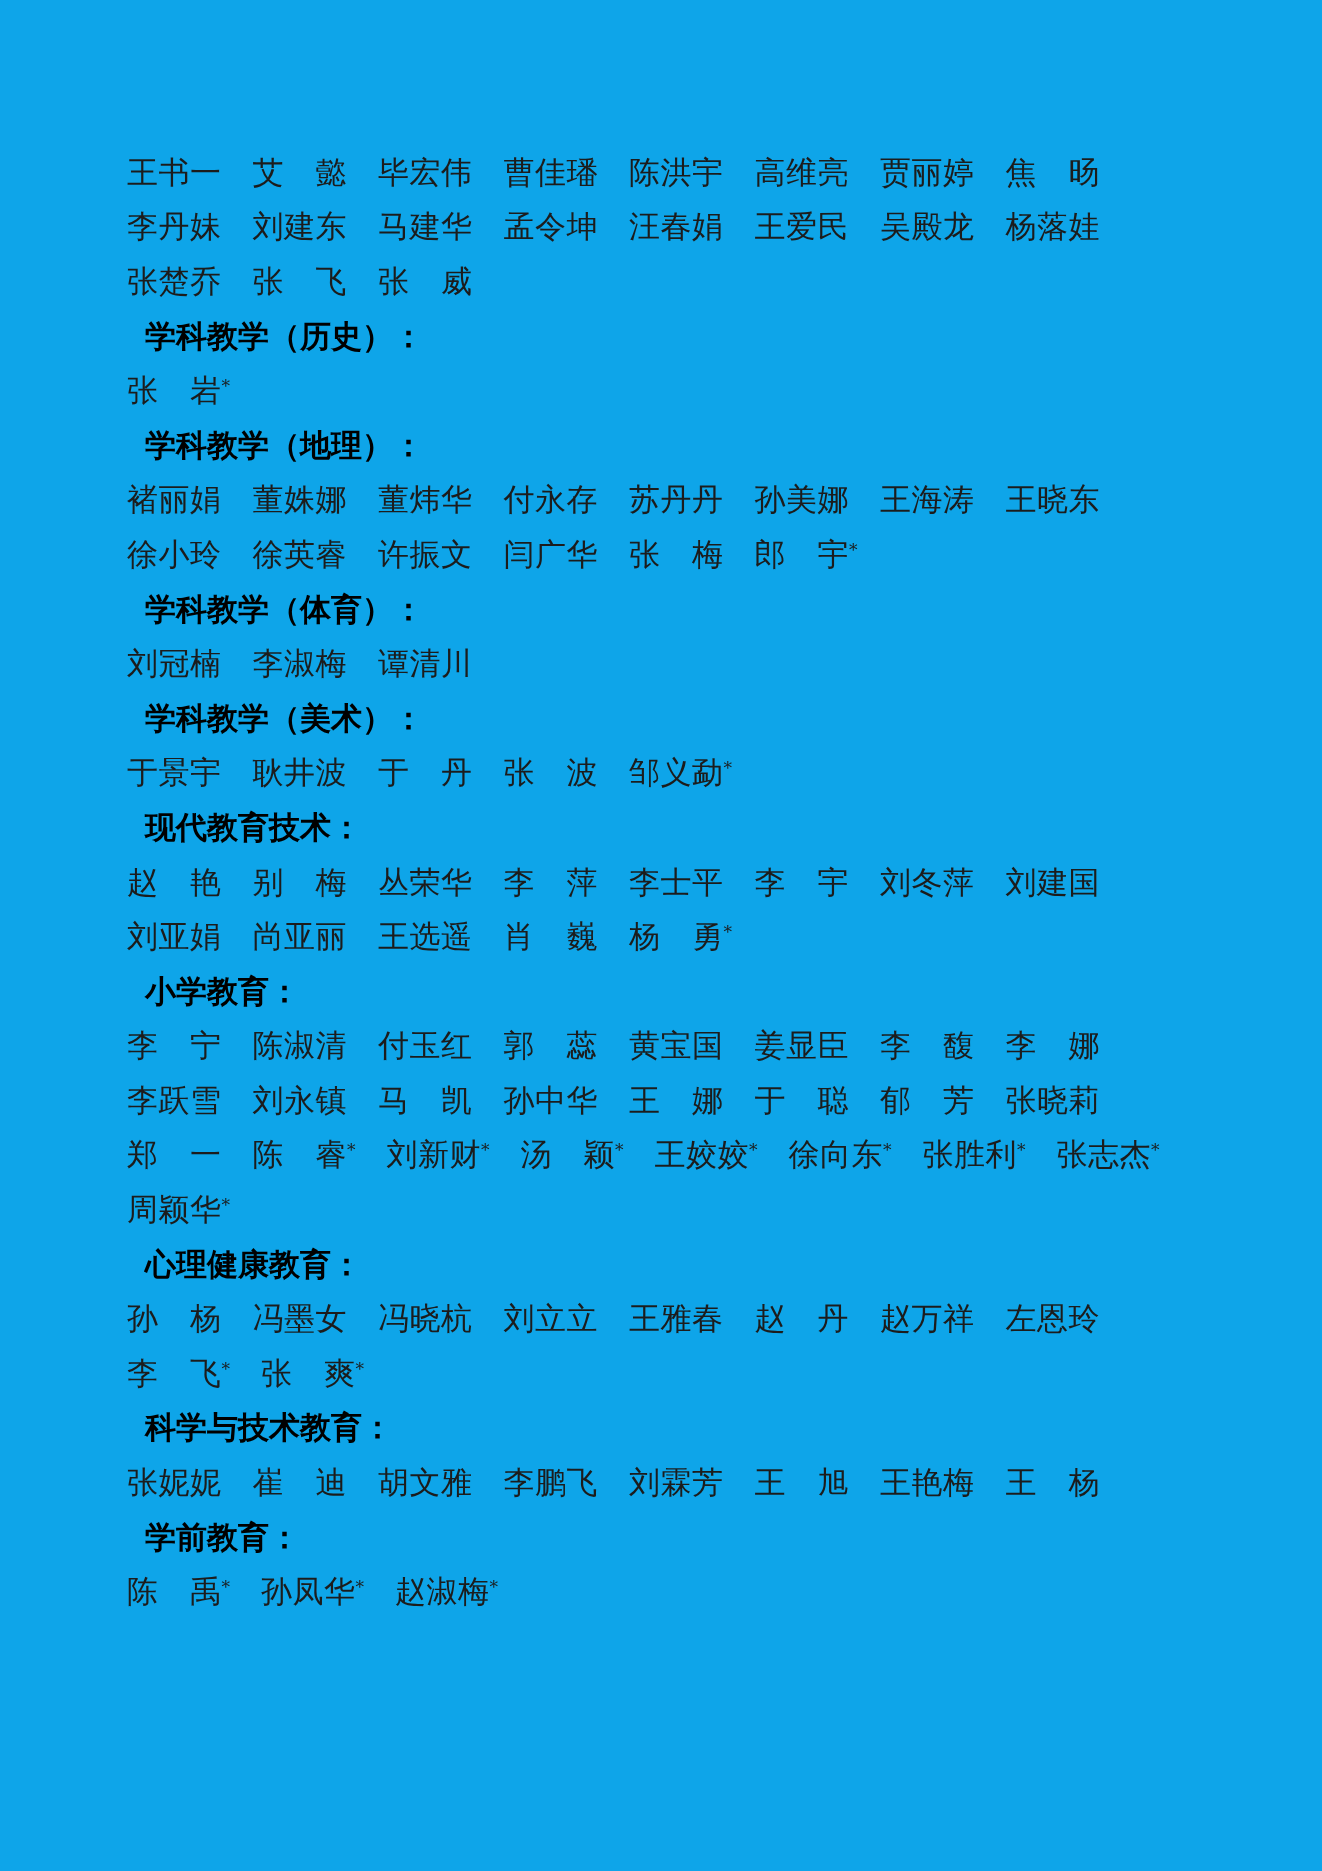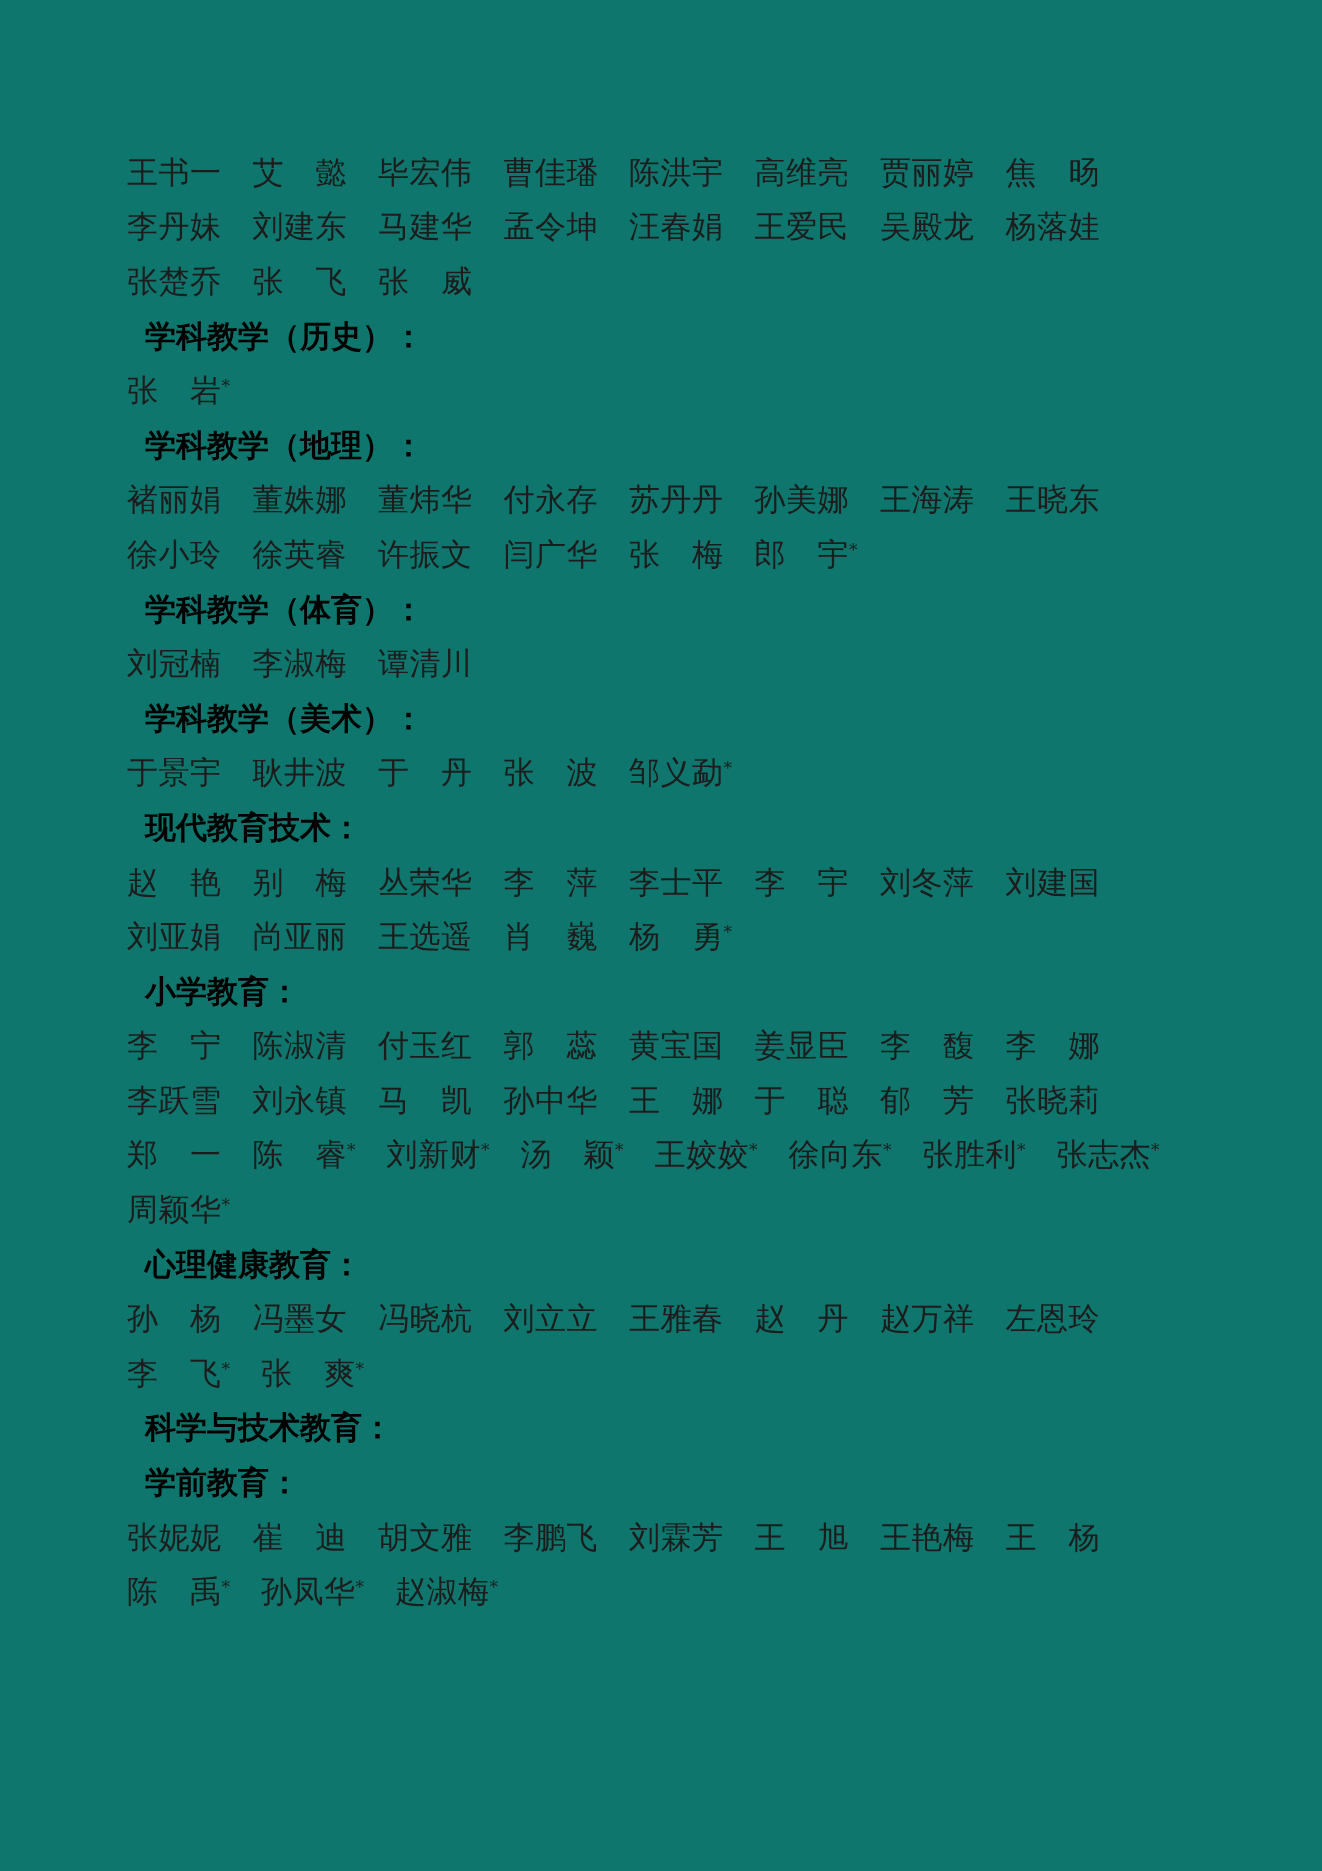--- a/index.html
+++ b/index.html
@@ -4,21 +4,21 @@
 <style>
   html, body {
     margin: 0;
     padding: 0;
     background: #ffffff;
   }
   .page {
     position: relative;
     width: 1322px;
     height: 1871px;
-    background: #0f766e;
+    background: #0ea5e9;
     box-sizing: border-box;
     padding: 145px 150px 0 127px;
     font-family: "DejaVu Serif", "Liberation Serif", serif;
     color: #1c1c1c;
     overflow: hidden;
   }
   .row {
     height: 54.6px;
     display: flex;
     align-items: center;
@@ -172,30 +172,30 @@
         <span class="person">王雅春</span>
         <span class="person">赵　丹</span>
         <span class="person">赵万祥</span>
         <span class="person">左恩玲</span>
       </div>
       <div class="row names">
         <span class="person">李　飞<sup>*</sup></span>
         <span class="person">张　爽<sup>*</sup></span>
       </div>
       <div class="row header">科学与技术教育：</div>
-      <div class="row header">学前教育：</div>
       <div class="row names">
         <span class="person">张妮妮</span>
         <span class="person">崔　迪</span>
         <span class="person">胡文雅</span>
         <span class="person">李鹏飞</span>
         <span class="person">刘霖芳</span>
         <span class="person">王　旭</span>
         <span class="person">王艳梅</span>
         <span class="person">王　杨</span>
       </div>
+      <div class="row header">学前教育：</div>
       <div class="row names">
         <span class="person">陈　禹<sup>*</sup></span>
         <span class="person">孙凤华<sup>*</sup></span>
         <span class="person">赵淑梅<sup>*</sup></span>
       </div>
     </div>
 </div>
 
 </body></html>

